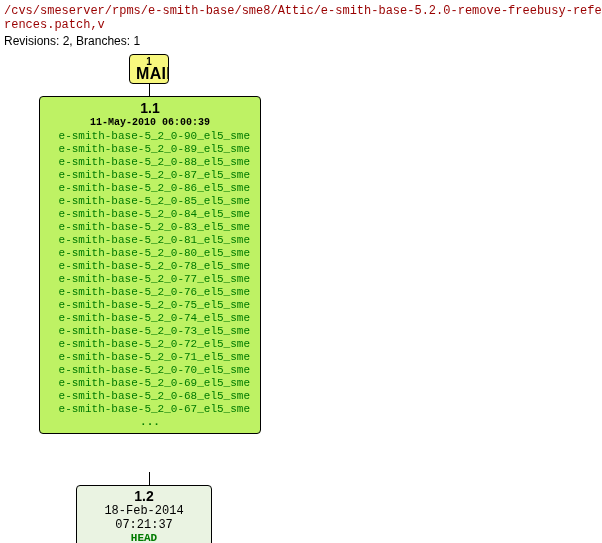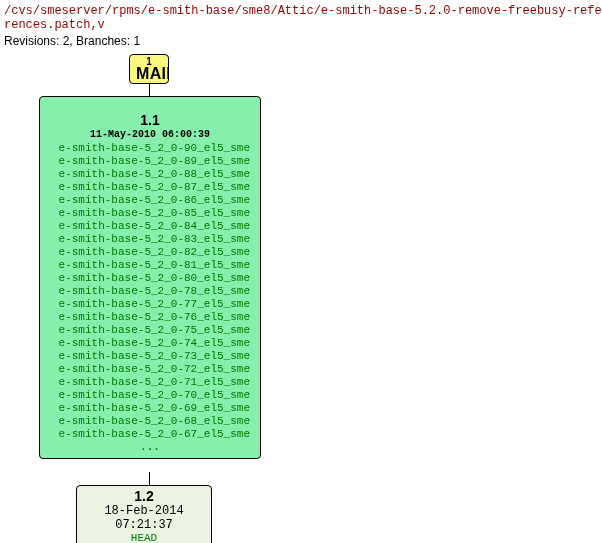--- a/index.html
+++ b/index.html
@@ -47,22 +47,22 @@
     color: #000000;
     letter-spacing: 0.3px;
     line-height: 13px;
   }
   .node-main .num {
     display: block;
     font-size: 10px;
     font-weight: bold;
   }
   .node-big {
-    background: #86efac;
-    padding: 16px 10px 4px 10px;
+    background: #bef264;
+    padding: 4px 10px 4px 10px;
     text-align: center;
     font-family: "Courier New", monospace;
     font-size: 11px;
     line-height: 13px;
   }
   .node-big .title {
     font-family: Arial, sans-serif;
     font-size: 14px;
     font-weight: bold;
     text-align: center;
@@ -100,20 +100,21 @@
   }
   .node-small .ts {
     font-family: "Courier New", monospace;
     font-size: 12px;
     font-weight: normal;
   }
   .node-small .head {
     font-family: "Courier New", monospace;
     font-size: 11px;
     color: #007a00;
+    font-weight: bold;
   }
   .vline {
     position: absolute;
     width: 0;
     border-left: 1px solid #000000;
   }
 </style>
 </head>
 <body>
 
@@ -134,21 +135,20 @@
     <div class="ts">11-May-2010 06:00:39</div>
     <div id="rev11-tags">
         <div class="tag">e-smith-base-5_2_0-90_el5_sme</div>
         <div class="tag">e-smith-base-5_2_0-89_el5_sme</div>
         <div class="tag">e-smith-base-5_2_0-88_el5_sme</div>
         <div class="tag">e-smith-base-5_2_0-87_el5_sme</div>
         <div class="tag">e-smith-base-5_2_0-86_el5_sme</div>
         <div class="tag">e-smith-base-5_2_0-85_el5_sme</div>
         <div class="tag">e-smith-base-5_2_0-84_el5_sme</div>
         <div class="tag">e-smith-base-5_2_0-83_el5_sme</div>
-        <div class="tag">e-smith-base-5_2_0-82_el5_sme</div>
         <div class="tag">e-smith-base-5_2_0-81_el5_sme</div>
         <div class="tag">e-smith-base-5_2_0-80_el5_sme</div>
         <div class="tag">e-smith-base-5_2_0-78_el5_sme</div>
         <div class="tag">e-smith-base-5_2_0-77_el5_sme</div>
         <div class="tag">e-smith-base-5_2_0-76_el5_sme</div>
         <div class="tag">e-smith-base-5_2_0-75_el5_sme</div>
         <div class="tag">e-smith-base-5_2_0-74_el5_sme</div>
         <div class="tag">e-smith-base-5_2_0-73_el5_sme</div>
         <div class="tag">e-smith-base-5_2_0-72_el5_sme</div>
         <div class="tag">e-smith-base-5_2_0-71_el5_sme</div>

